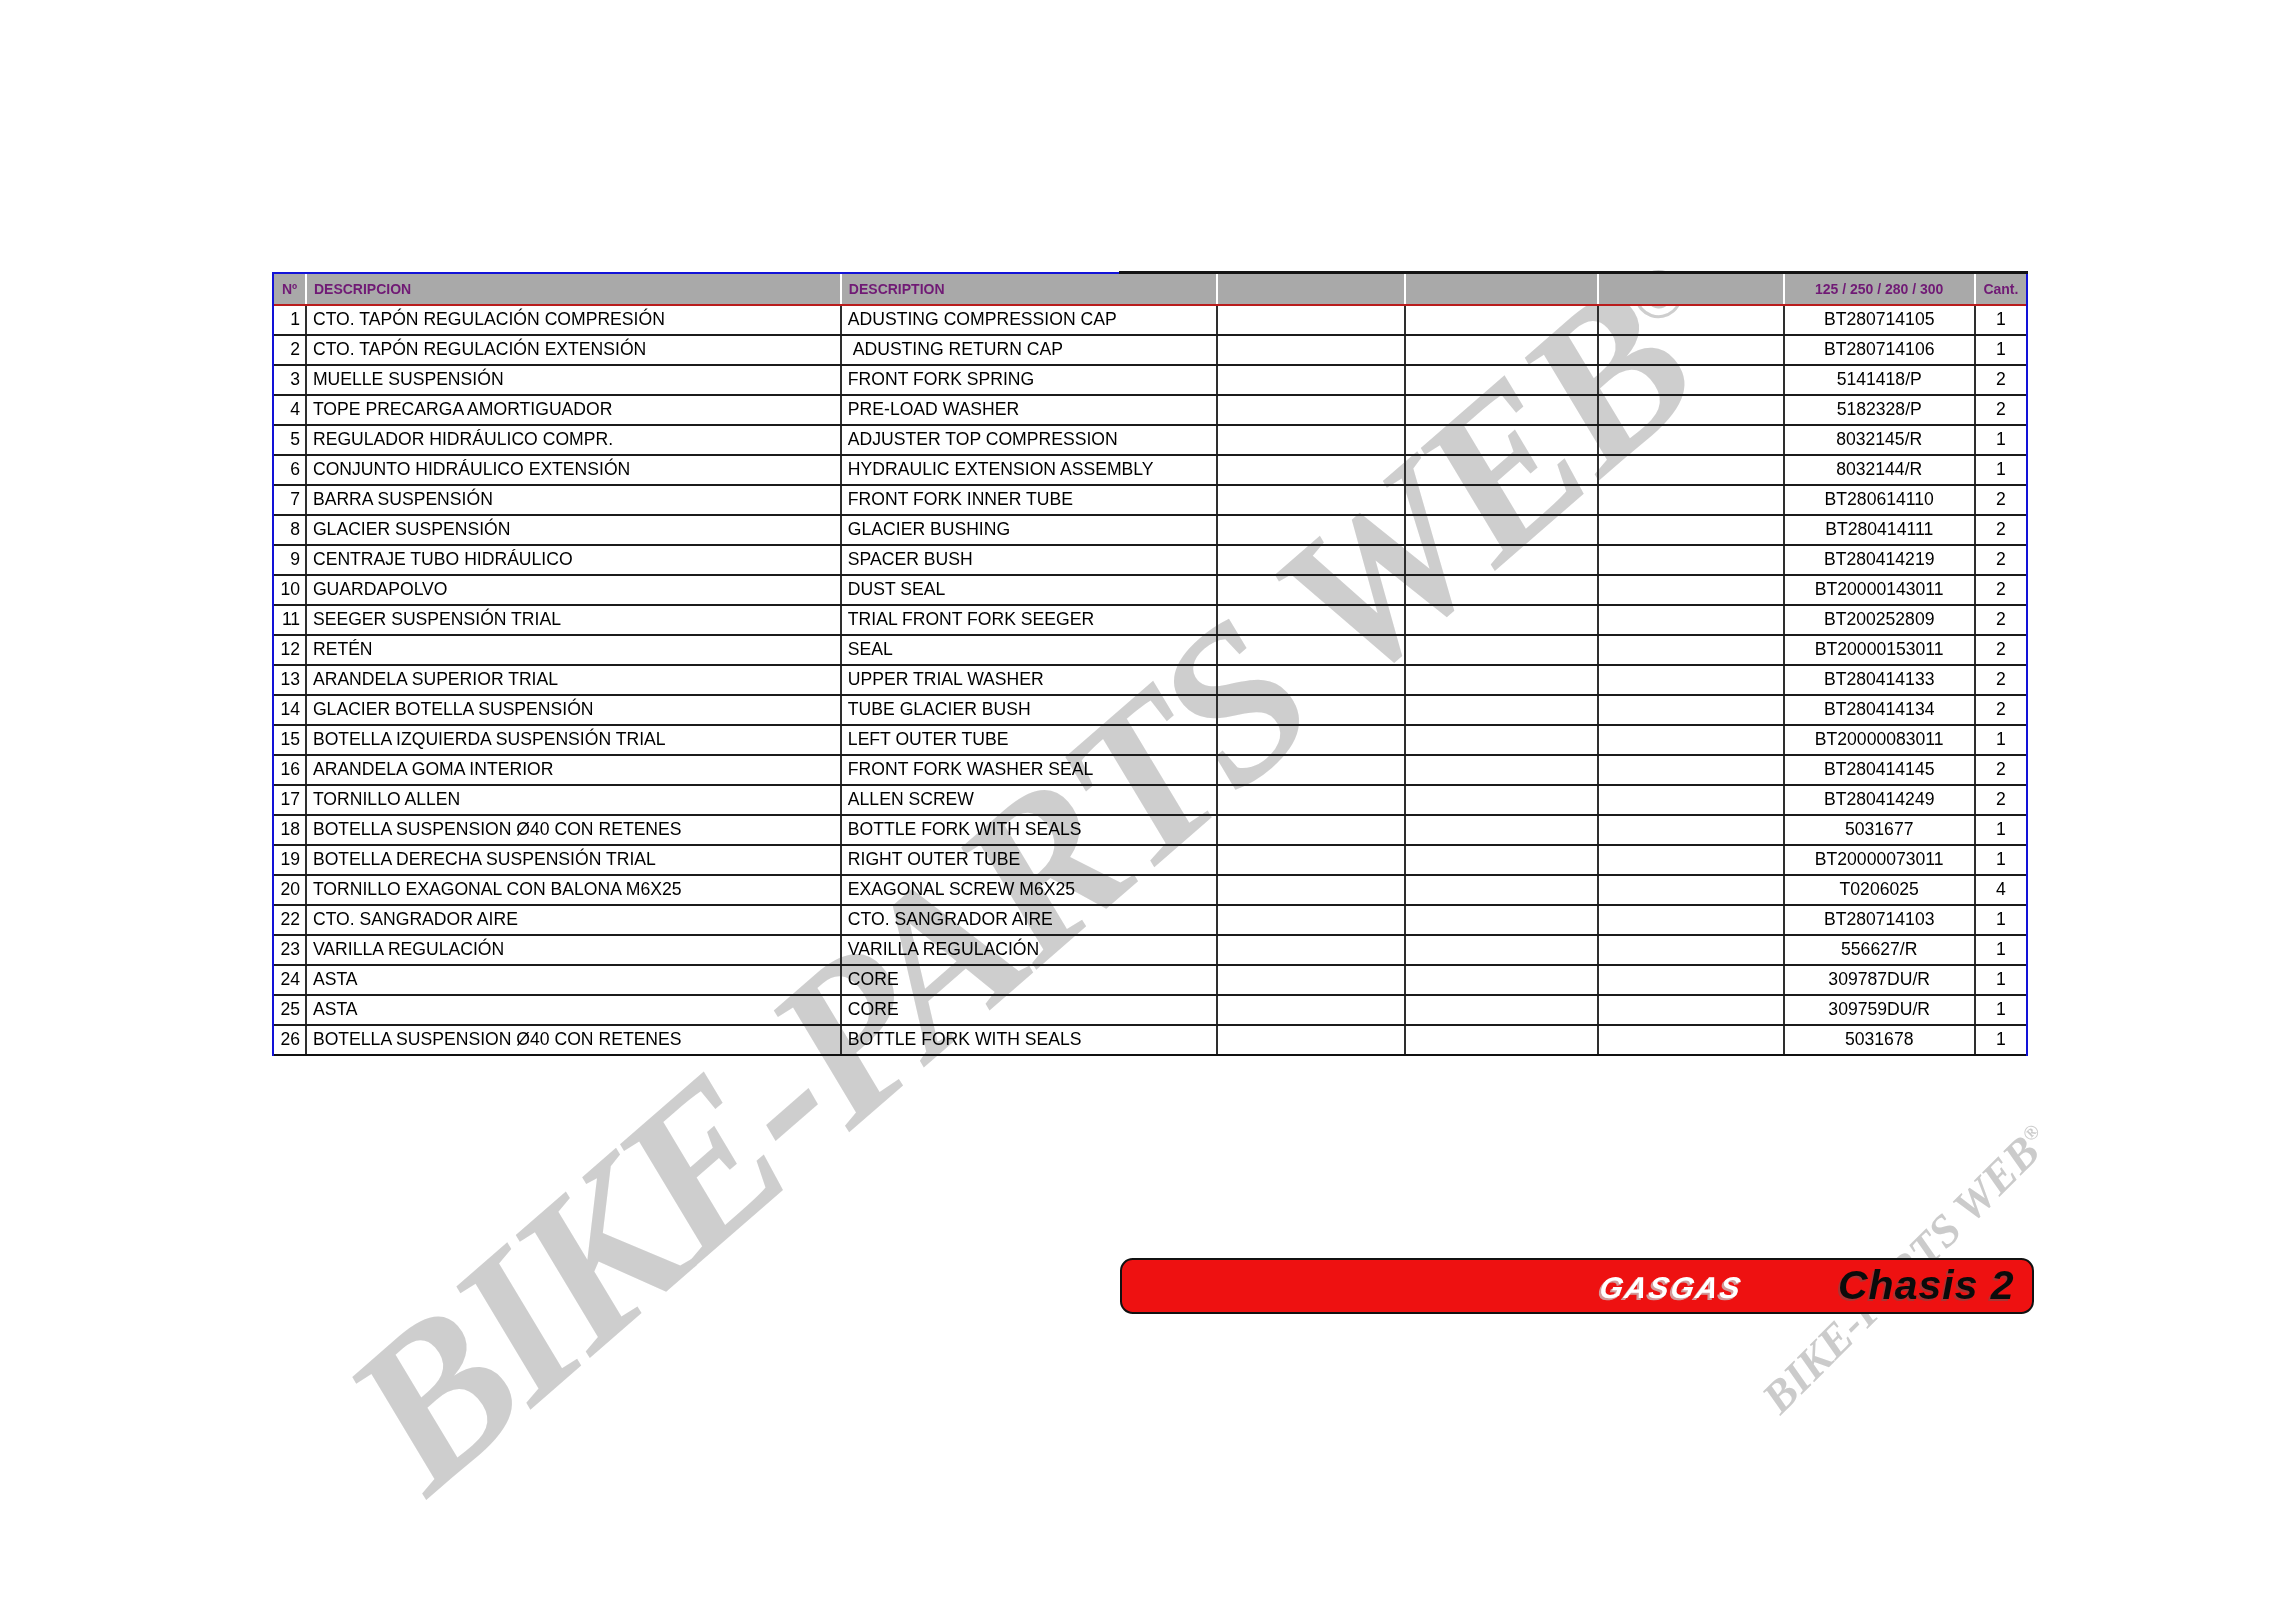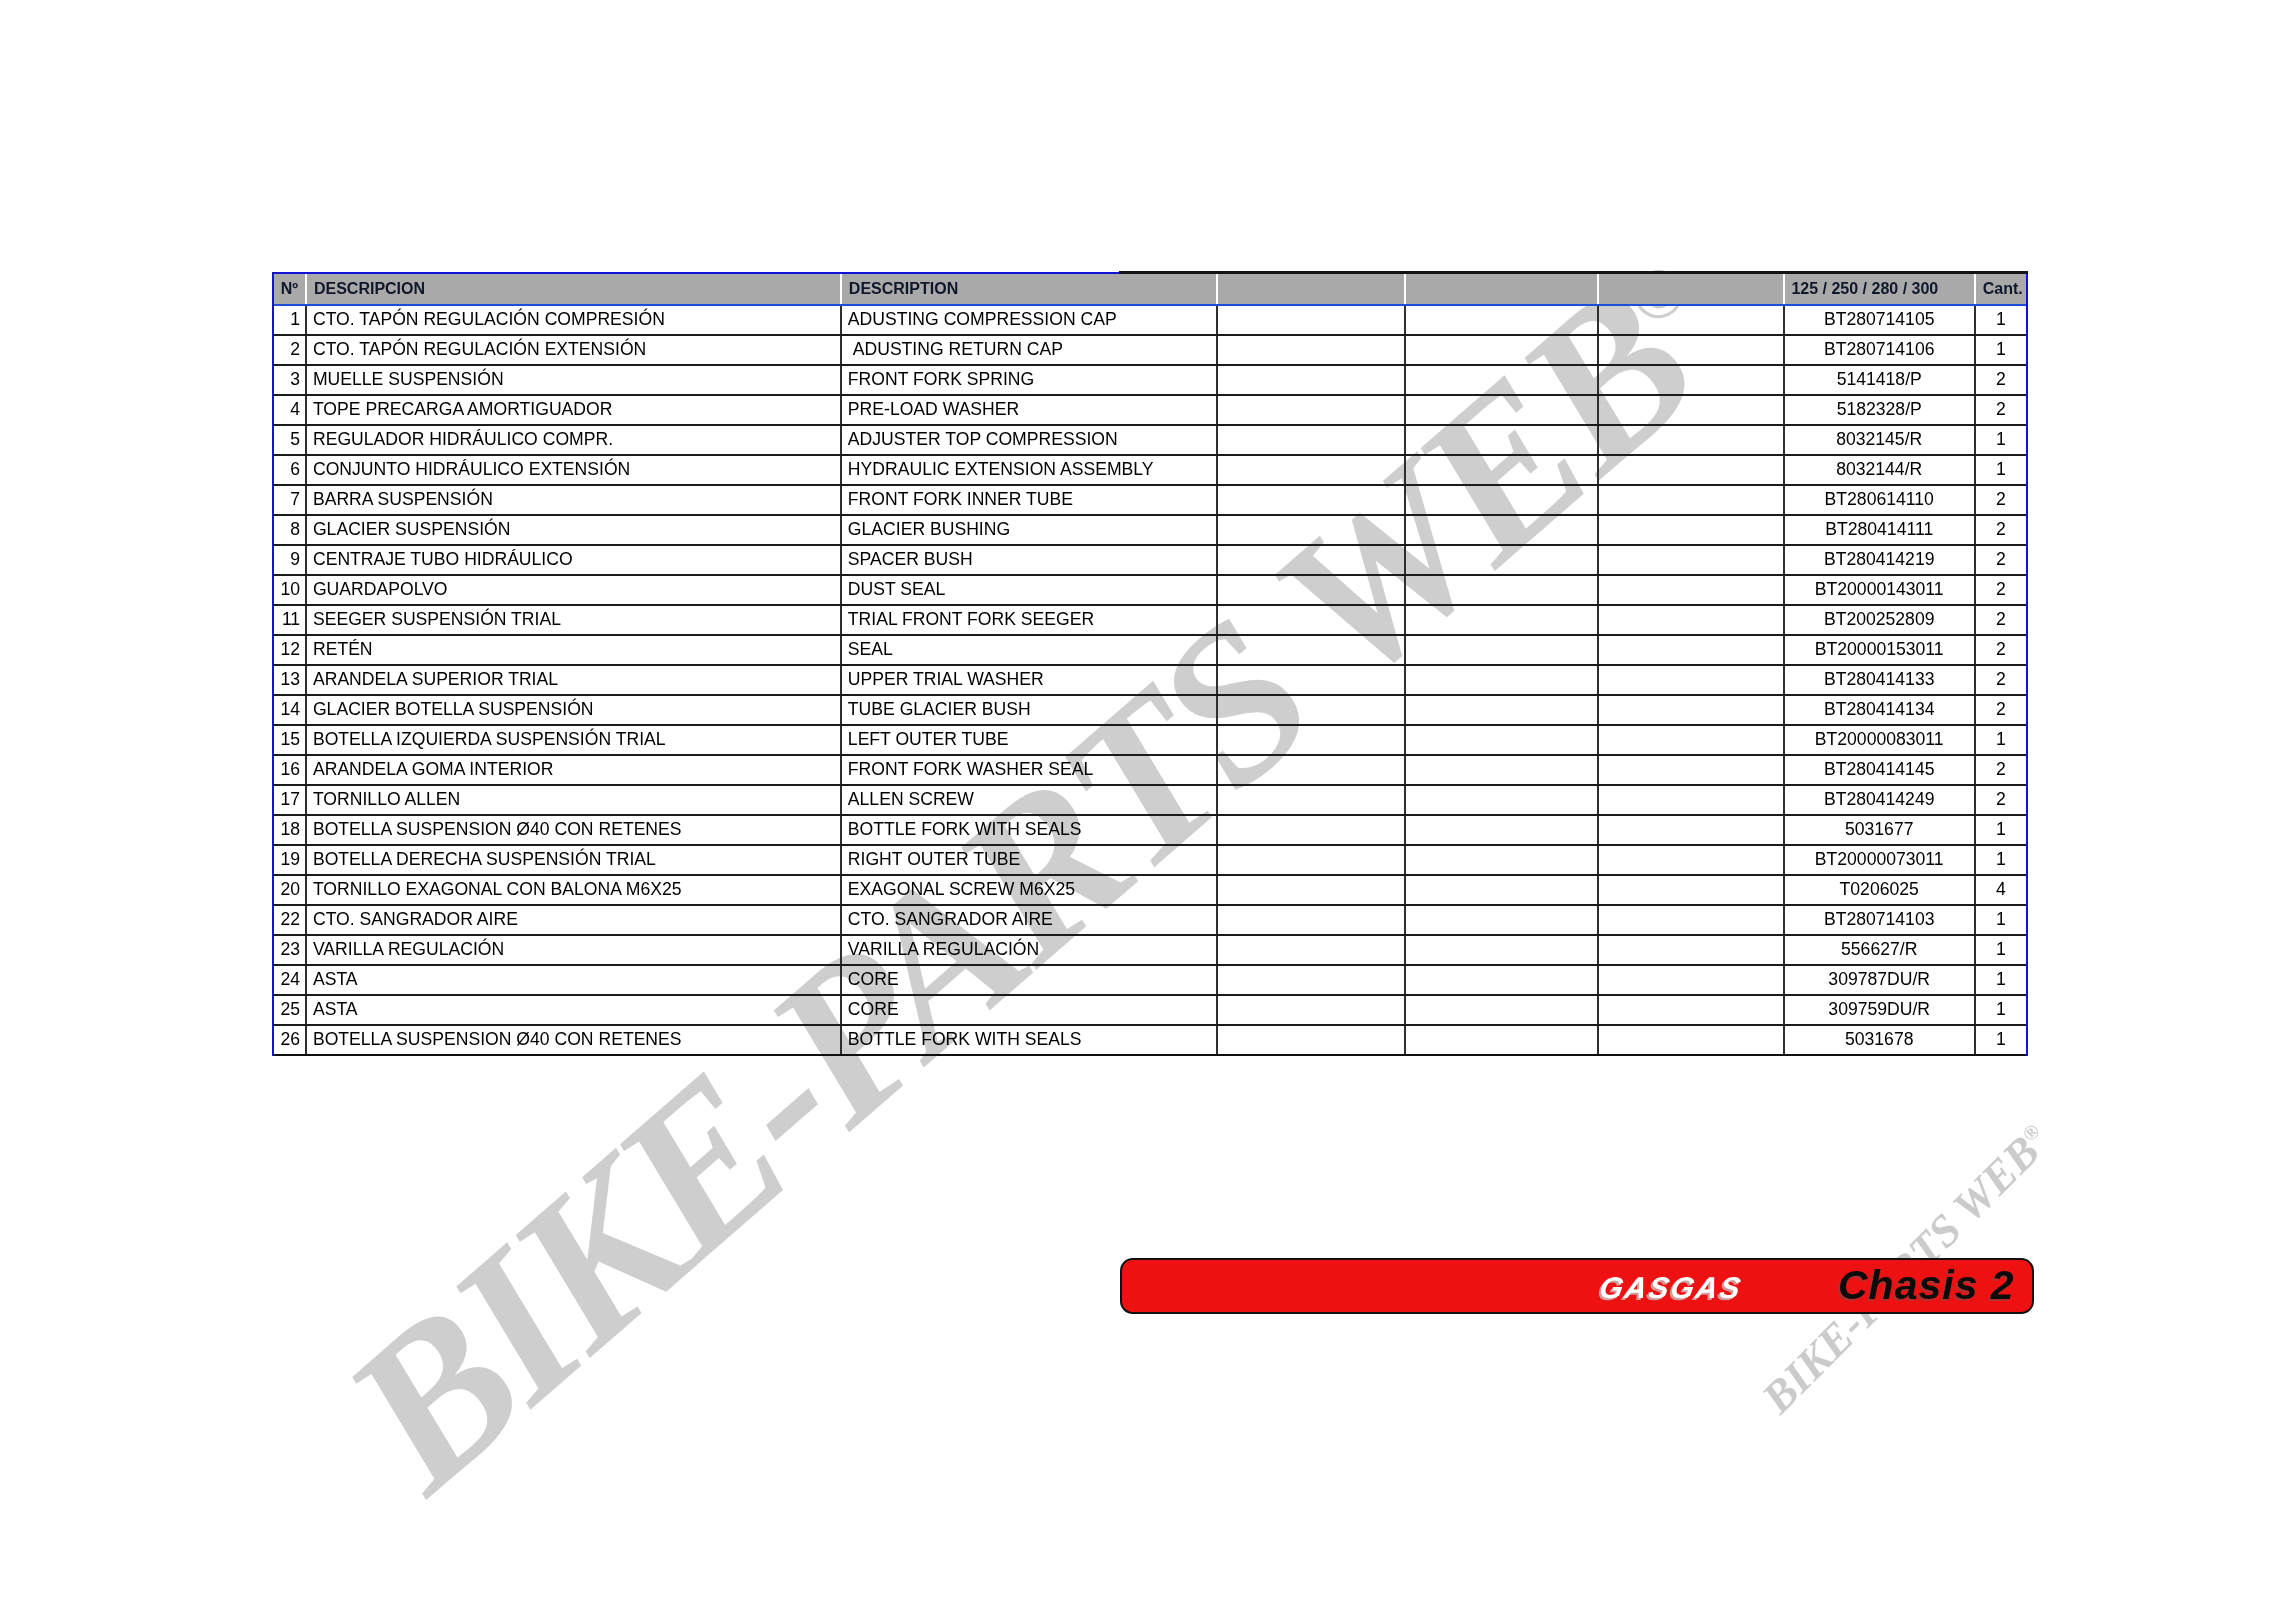--- a/index.html
+++ b/index.html
@@ -40,29 +40,29 @@
   }
   #top-black-line {
     position:absolute; left:1119px; top:271px; width:909px; height:2.9px;
     background:#141414; z-index:3;
   }
   table#parts {
     border-collapse:collapse; table-layout:fixed; width:100%;
     background:transparent;
   }
   #parts th {
-    background:#a9a9a9; color:#0f172a;
-    font-size:16px; font-weight:bold;
+    background:#a9a9a9; color:#701a75;
+    font-size:14px; font-weight:bold;
     height:30px; padding:0 6.9px;
     border-left:2.9px solid #ffffff;
-    border-bottom:2px solid #1d4ed8;
+    border-bottom:2px solid #b91c1c;
     text-align:left; overflow:hidden; white-space:nowrap;
   }
   #parts th:first-child { border-left:none; text-align:center; padding:0 2px; }
-  #parts th.c { text-align:left; }
+  #parts th.c { text-align:center; }
   #parts td {
     font-size:17.6px; height:28px; line-height:19.6px;
     padding:0 5.9px; color:#000;
     border-left:2px solid #2e2e2e;
     border-bottom:2px solid #1b1b1b;
     background:transparent;
     overflow:hidden; white-space:nowrap;
   }
   #parts td:first-child { border-left:none; text-align:right; padding-right:4.9px; }
   #parts td:last-child  { border-right:none; text-align:center; }

